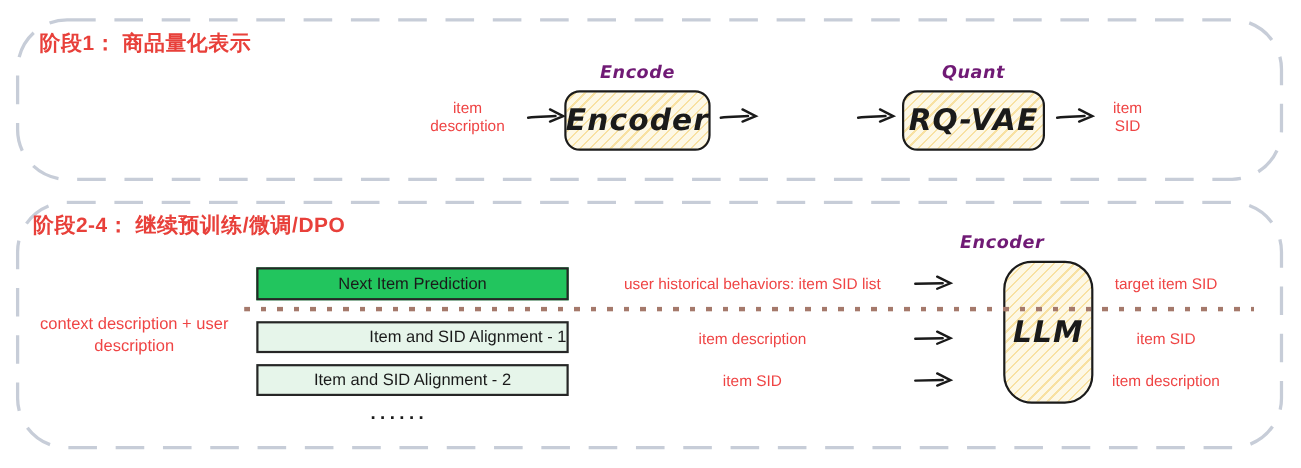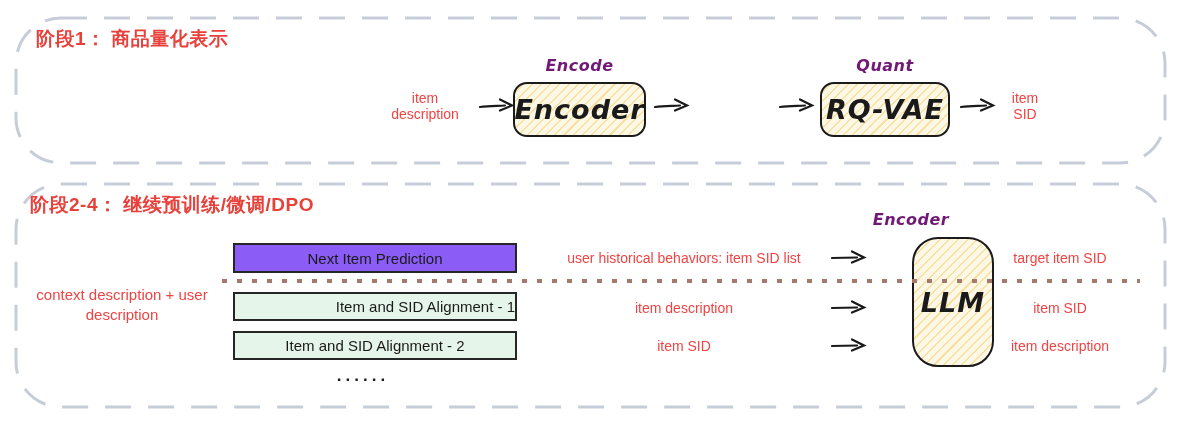--- a/index.html
+++ b/index.html
@@ -37,21 +37,21 @@
     display:flex;align-items:center;justify-content:center;
     box-sizing:border-box;
   }
   .module{font-size:27px;letter-spacing:1px;}
   .taskbox{
     left:233px;width:284px;
     border:2px solid #262626;box-sizing:border-box;
     display:flex;align-items:center;justify-content:center;
     font-size:15px;
   }
-  .nip{background:#8b5cf6;}
+  .nip{background:#22c55e;}
   .align{background:#e6f5ea;}
   .divider{
     left:222px;top:279px;width:918px;height:3.5px;
     background:repeating-linear-gradient(90deg,#a5796b 0 5px,transparent 5px 15px);
     z-index:3;
   }
   .ellipsis{
     font-size:17px;font-weight:900;letter-spacing:4px;text-align:center;
   }
   .arrow{position:absolute;width:36px;height:16px;}

